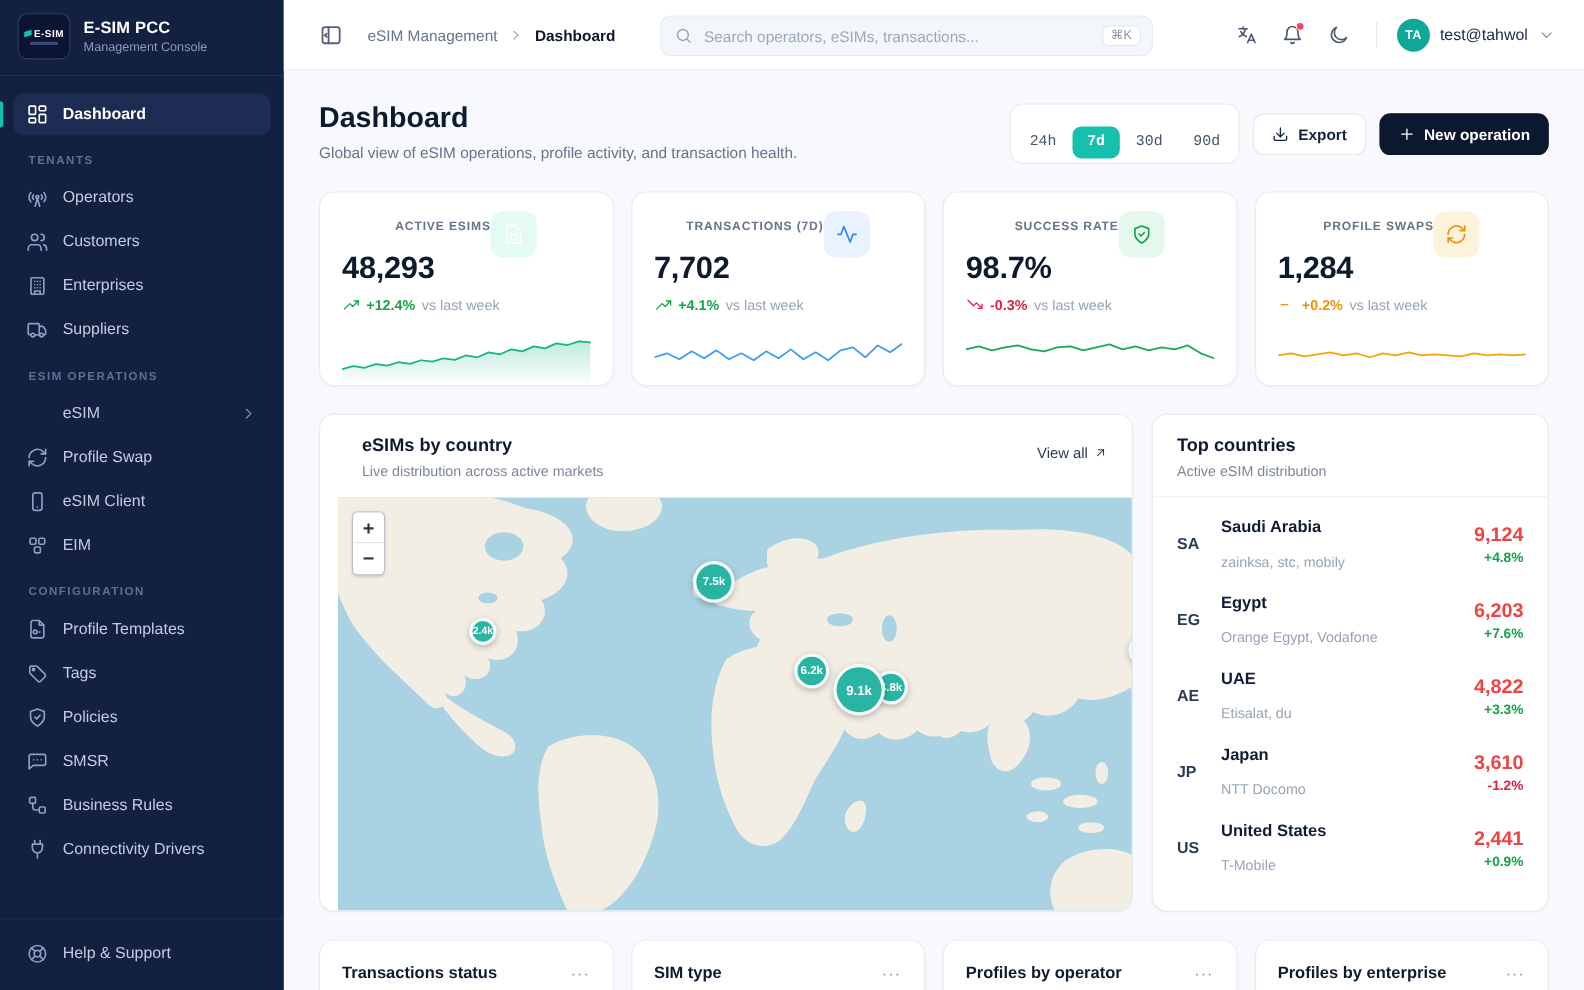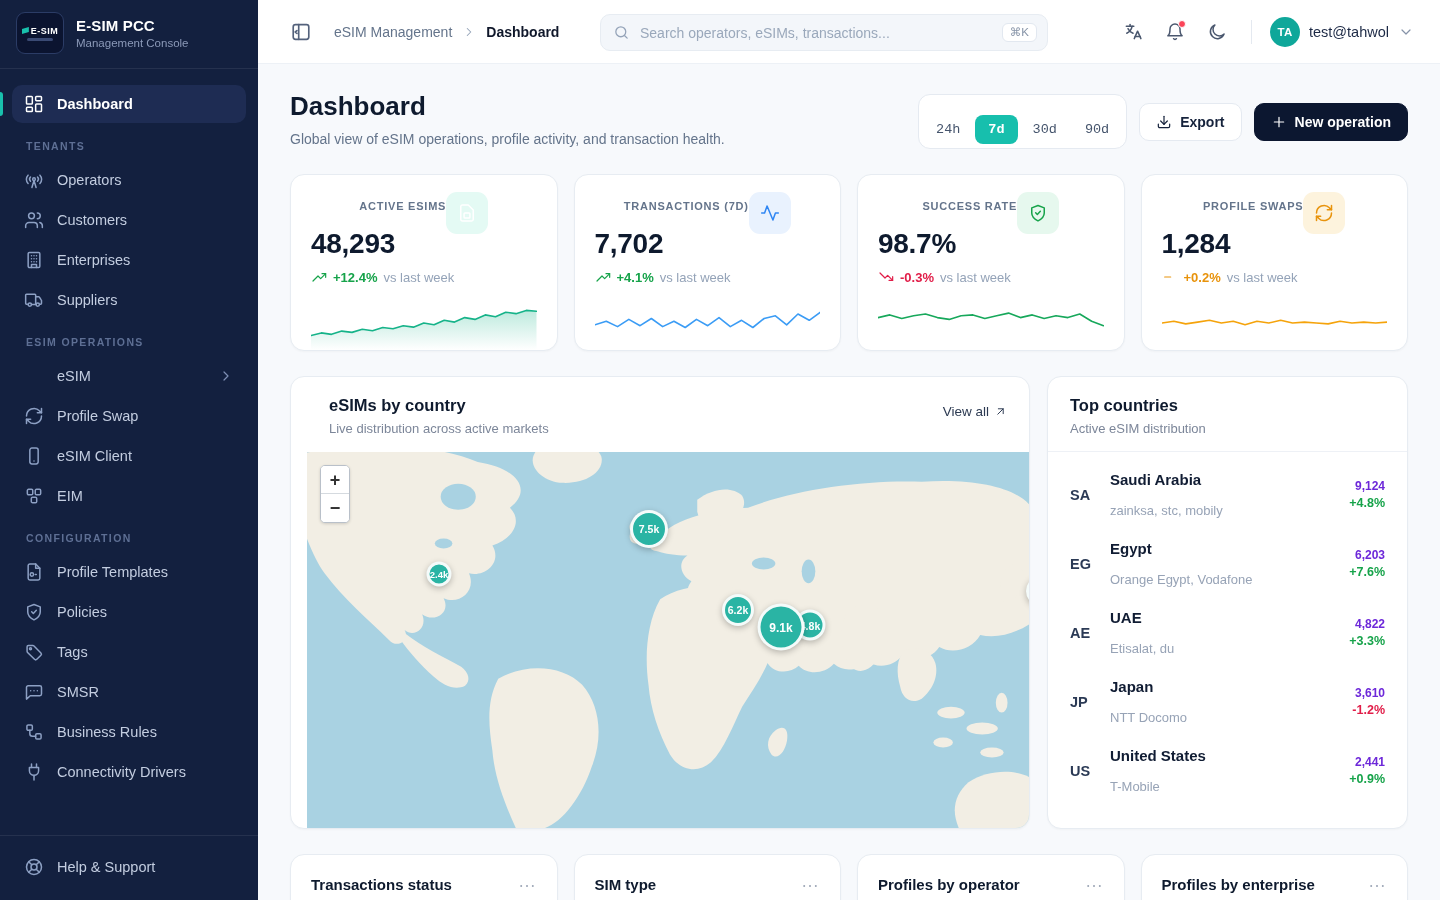--- a/index.html
+++ b/index.html
@@ -101,21 +101,21 @@
   
   .countries-card { height:453px; display:flex; flex-direction:column; }
   .countries-head { padding:19px 22px 15px; border-bottom:1px solid #eef1f6; }
   .countries-list { padding:8px 22px 0; }
   .country-row { display:flex; align-items:center; gap:14px; padding:11px 0; cursor:pointer; }
   .c-code { width:26px; font-size:14.5px; font-weight:600; color:#2b3a55; flex:0 0 26px; }
   .c-mid { flex:1; min-width:0; }
   .c-name { font-size:15px; font-weight:600; color:#101c33; }
   .c-ops { font-size:13px; color:#97a3b6; margin-top:15px; }
   .c-right { text-align:right; }
-  .c-val { font-size:12px; font-weight:700; color:#6d28d9; }
+  .c-val { font-size:18px; font-weight:700; color:#ef4444; }
   .c-delta { font-size:12.5px; font-weight:600; margin-top:3px; }
   .pos { color:#16a34a; } .neg { color:#e11d48; }
 
   
   .bottom-row { display:grid; grid-template-columns:repeat(4,1fr); gap:16px; }
   .bottom-card { height:150px; padding:21px 20px; display:flex; align-items:flex-start; justify-content:space-between; }
   .bottom-title { font-size:15px; font-weight:700; color:#0e1a2e; }
   .card-menu { width:20px; height:20px; border:none; background:none; color:#98a2b3; cursor:pointer; padding:0; }
 </style>
 </head>
@@ -240,34 +240,34 @@
               <path d="M14 2.5v5h5"></path>
               <circle cx="9.5" cy="15" r="2"></circle>
               <path d="M13.5 15h1.2"></path>
             </svg>
           </span>
           <span>Profile Templates</span>
         </div>
         <div class="nav-item">
           <span class="icon-slot">
             <svg viewBox="0 0 24 24" fill="none" stroke="currentColor" stroke-width="1.8" stroke-linecap="round" stroke-linejoin="round">
+              <path d="M20.3 13.1 12 4.8a2 2 0 0 0-1.4-.6H5.2a1.5 1.5 0 0 0-1.5 1.5v5.4c0 .5.2 1 .6 1.4l8.3 8.3a2 2 0 0 0 2.8 0l4.9-4.9a2 2 0 0 0 0-2.8z"></path>
+              <circle cx="7.8" cy="8" r="1.2"></circle>
+            </svg>
+          </span>
+          <span>Tags</span>
+        </div>
+        <div class="nav-item">
+          <span class="icon-slot">
+            <svg viewBox="0 0 24 24" fill="none" stroke="currentColor" stroke-width="1.8" stroke-linecap="round" stroke-linejoin="round">
               <path d="M12 21.5s7.5-3.8 7.5-9.5V5.8L12 3 4.5 5.8V12c0 5.7 7.5 9.5 7.5 9.5z"></path>
               <path d="m9.2 11.8 2 2 3.6-3.8"></path>
             </svg>
           </span>
           <span>Policies</span>
-        </div>
-        <div class="nav-item">
-          <span class="icon-slot">
-            <svg viewBox="0 0 24 24" fill="none" stroke="currentColor" stroke-width="1.8" stroke-linecap="round" stroke-linejoin="round">
-              <path d="M20.3 13.1 12 4.8a2 2 0 0 0-1.4-.6H5.2a1.5 1.5 0 0 0-1.5 1.5v5.4c0 .5.2 1 .6 1.4l8.3 8.3a2 2 0 0 0 2.8 0l4.9-4.9a2 2 0 0 0 0-2.8z"></path>
-              <circle cx="7.8" cy="8" r="1.2"></circle>
-            </svg>
-          </span>
-          <span>Tags</span>
         </div>
         <div class="nav-item">
           <span class="icon-slot">
             <svg viewBox="0 0 24 24" fill="none" stroke="currentColor" stroke-width="1.8" stroke-linecap="round" stroke-linejoin="round">
               <path d="M21 14.5a2 2 0 0 1-2 2H7.5L3 20.5v-14a2 2 0 0 1 2-2h14a2 2 0 0 1 2 2z"></path>
               <path d="M8 10.5h.01M12 10.5h.01M16 10.5h.01"></path>
             </svg>
           </span>
           <span>SMSR</span>
         </div>

